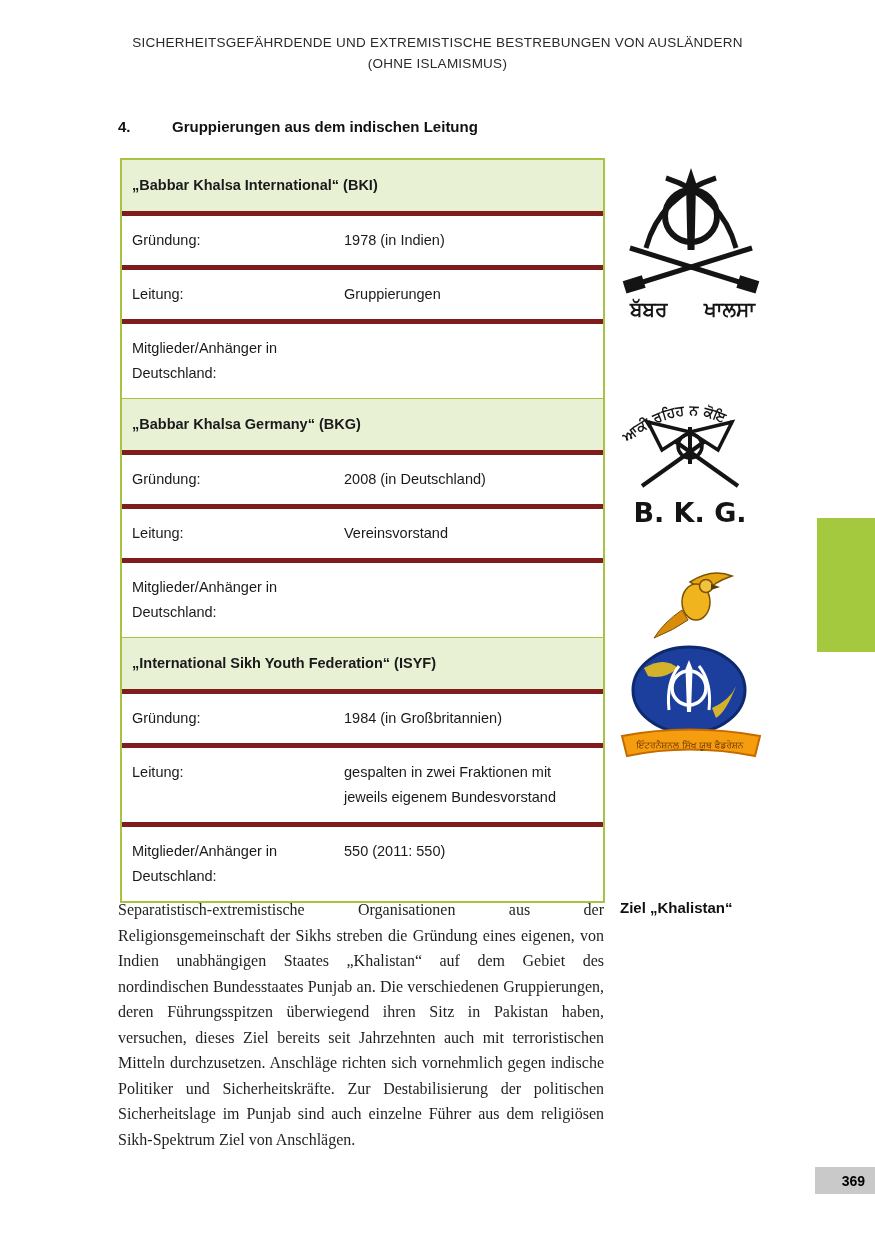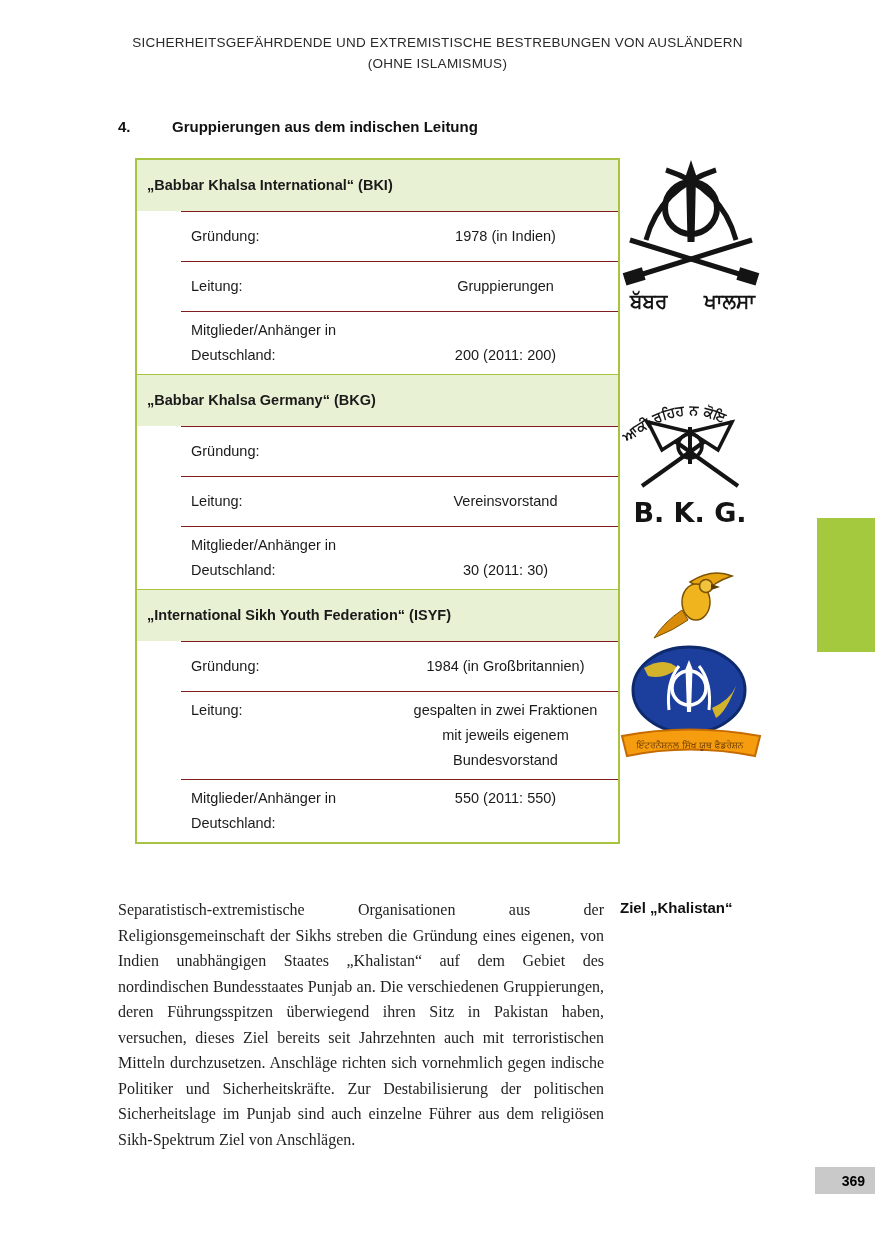--- a/index.html
+++ b/index.html
@@ -9,35 +9,35 @@
 
   
   .page-header { position:absolute; top:32px; left:0; width:100%; text-align:center;
                  font-size:13.5px; line-height:21px; letter-spacing:0.25px; color:#2a2a2a; }
 
   
   .section-heading { position:absolute; top:118px; left:118px; font-size:15px; font-weight:bold; color:#111; }
   .sec-num { display:inline-block; width:54px; }
 
   
-  .info-table { position:absolute; left:135px; top:158px; width:485px;
+  .info-table { position:absolute; left:120px; top:158px; width:485px;
                 border:2px solid #a6c342; background:#fff; font-size:14.5px; color:#1a1a1a; }
   .t-header { background:#e9f1d5; font-weight:bold; padding:15px 10px; line-height:21px;
               border-top:1px solid #a6c342; }
   .info-table > :first-child { border-top:none; }
-  .t-row { display:flex; padding:6px 10px; border-top:1px solid #7f1d1d;
-           align-items:center; min-height:50px; line-height:25px;margin-left:44px; }
+  .t-row { display:flex; padding:12px 10px; border-top:5px solid #7f1d1d;
+           align-items:center; min-height:50px; line-height:25px; }
   .t-row.v-bottom { align-items:flex-end; }
   .t-row.v-top { align-items:flex-start; }
   .t-label { width:212px; flex:none; padding-right:8px; }
-  .t-value { flex:1;text-align:center; }
+  .t-value { flex:1; }
 
   
   .logo-box { position:absolute; }
-  .logo-bki  { left:618px; top:160px;  width:146px; height:154px; }
+  .logo-bki  { left:618px; top:168px;  width:146px; height:154px; }
   .logo-bkg  { left:612px; top:382px;  width:156px; height:152px; }
   .logo-isyf { left:616px; top:568px;  width:150px; height:202px; }
   .logo-box svg { width:100%; height:100%; display:block; }
 
   
   .edge-tab { position:absolute; left:817px; top:518px; width:58px; height:134px; background:#a4c83e; }
 
   
   .body-text { position:absolute; left:118px; top:897px; width:486px;
                font-family:"Liberation Serif", serif; font-size:16px; line-height:25.5px;
@@ -73,36 +73,35 @@
     <div class="t-row">
       <div class="t-label">Gründung:</div>
       <div class="t-value">1978 (in Indien)</div>
     </div>
     <div class="t-row">
       <div class="t-label">Leitung:</div>
       <div class="t-value">Gruppierungen</div>
     </div>
     <div class="t-row v-bottom">
       <div class="t-label">Mitglieder/Anhänger in Deutschland:</div>
-      <div class="t-value">200 (2011: 200)</div>
     </div>
 
     <div class="t-header">
       <span>„Babbar Khalsa Germany“ (BKG)</span>
     </div>
     <div class="t-row">
       <div class="t-label">Gründung:</div>
+      <div class="t-value">2008 (in Deutschland)</div>
     </div>
     <div class="t-row">
       <div class="t-label">Leitung:</div>
       <div class="t-value">Vereinsvorstand</div>
     </div>
     <div class="t-row v-bottom">
       <div class="t-label">Mitglieder/Anhänger in Deutschland:</div>
-      <div class="t-value">30 (2011: 30)</div>
     </div>
 
     <div class="t-header">
       <span>„International Sikh Youth Federation“ (ISYF)</span>
     </div>
     <div class="t-row">
       <div class="t-label">Gründung:</div>
       <div class="t-value">1984 (in Großbritannien)</div>
     </div>
     <div class="t-row v-top">

